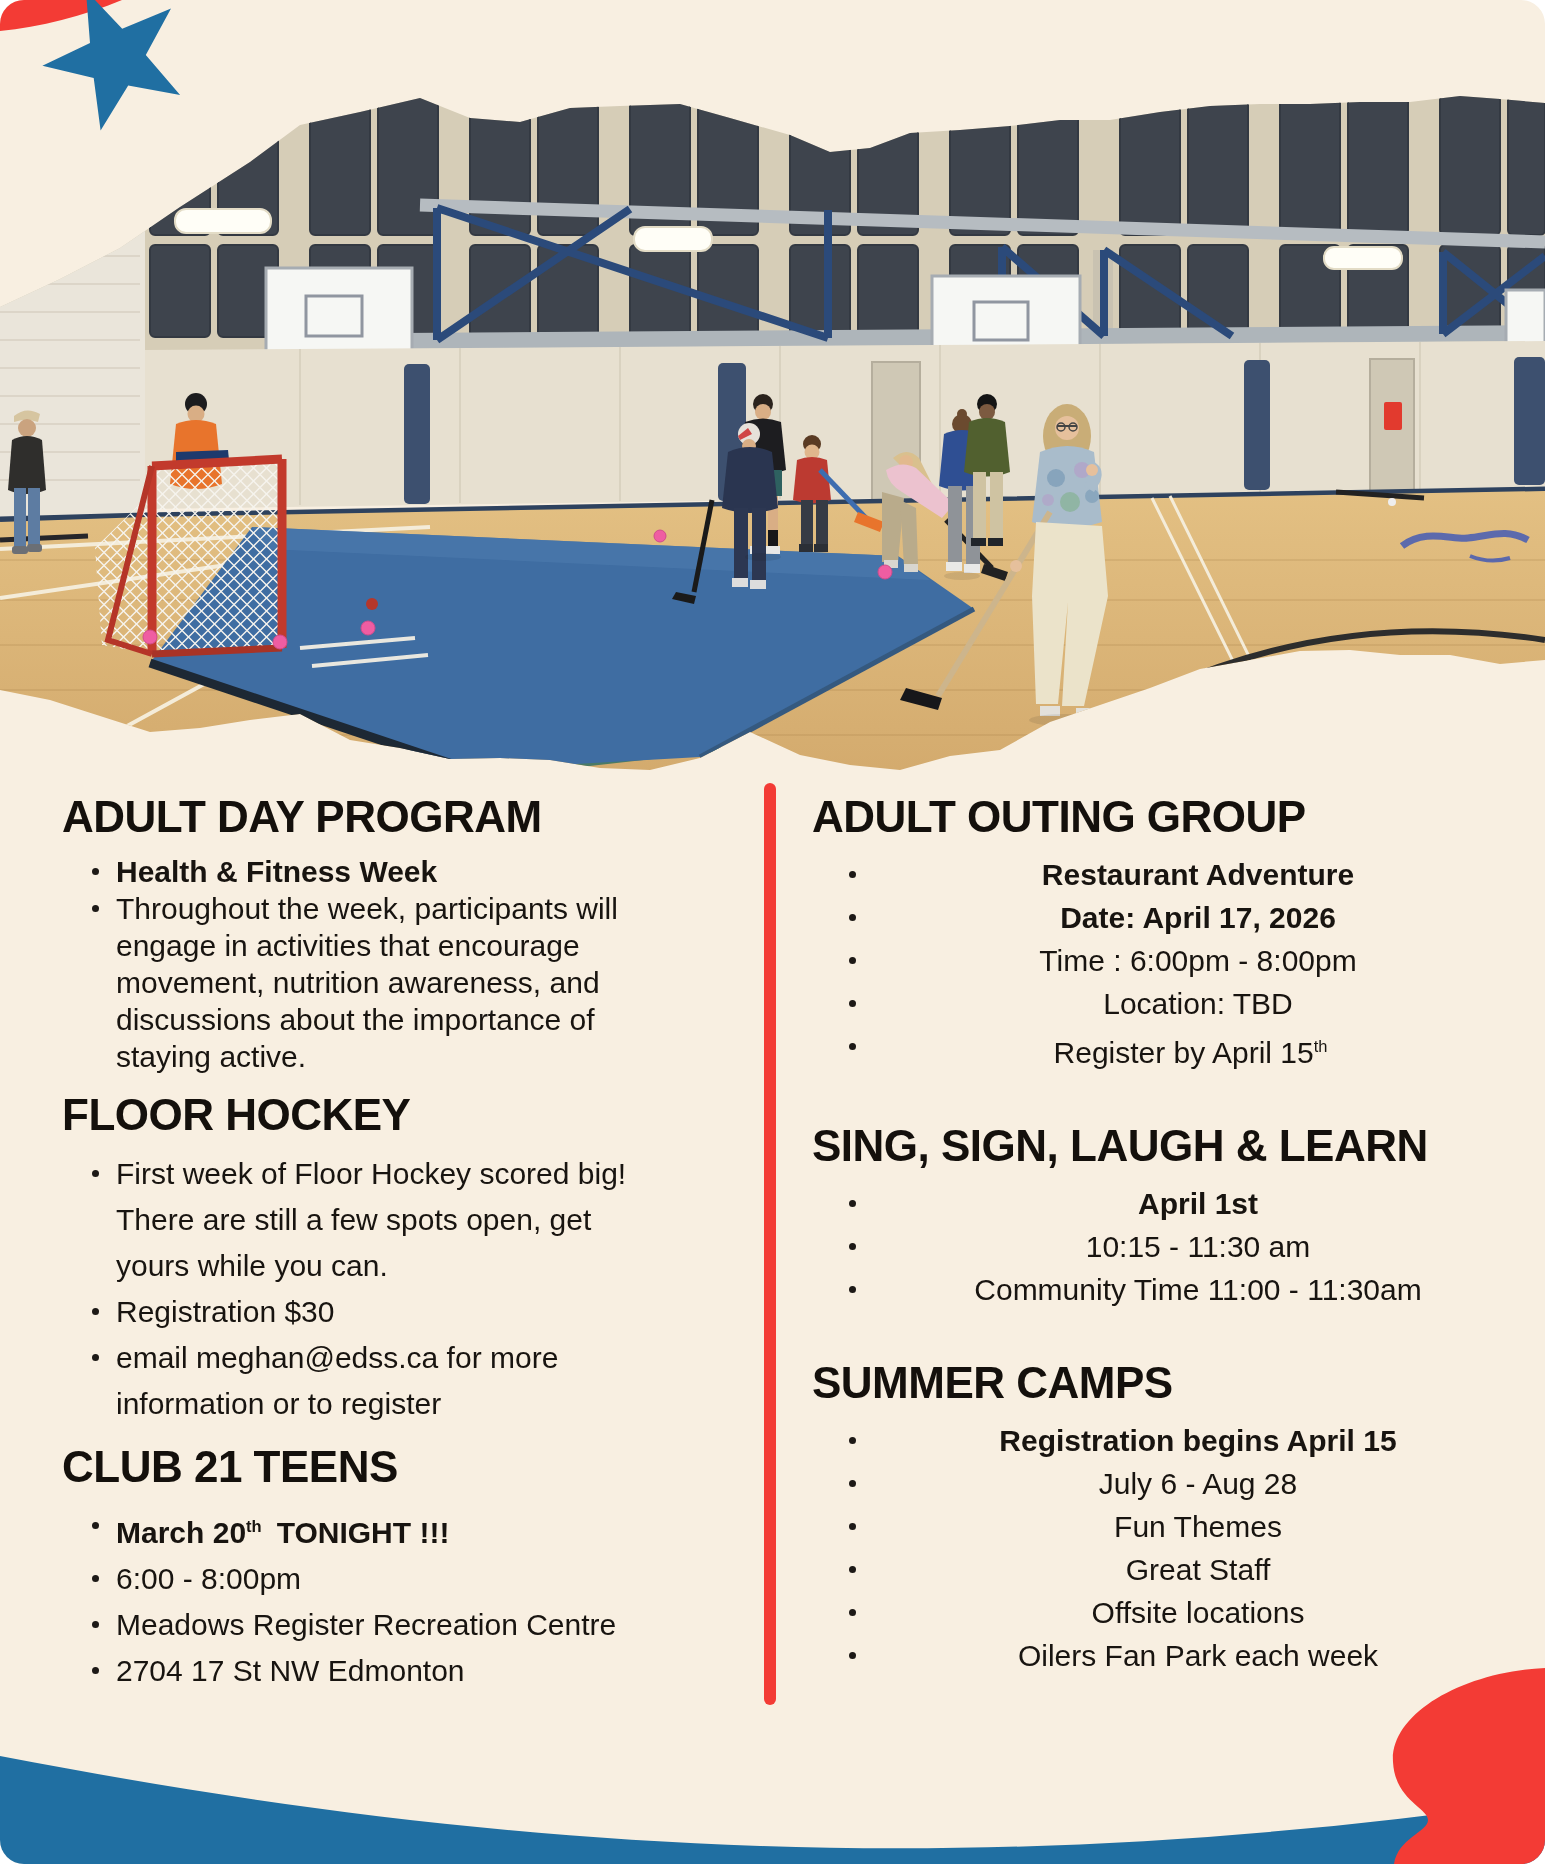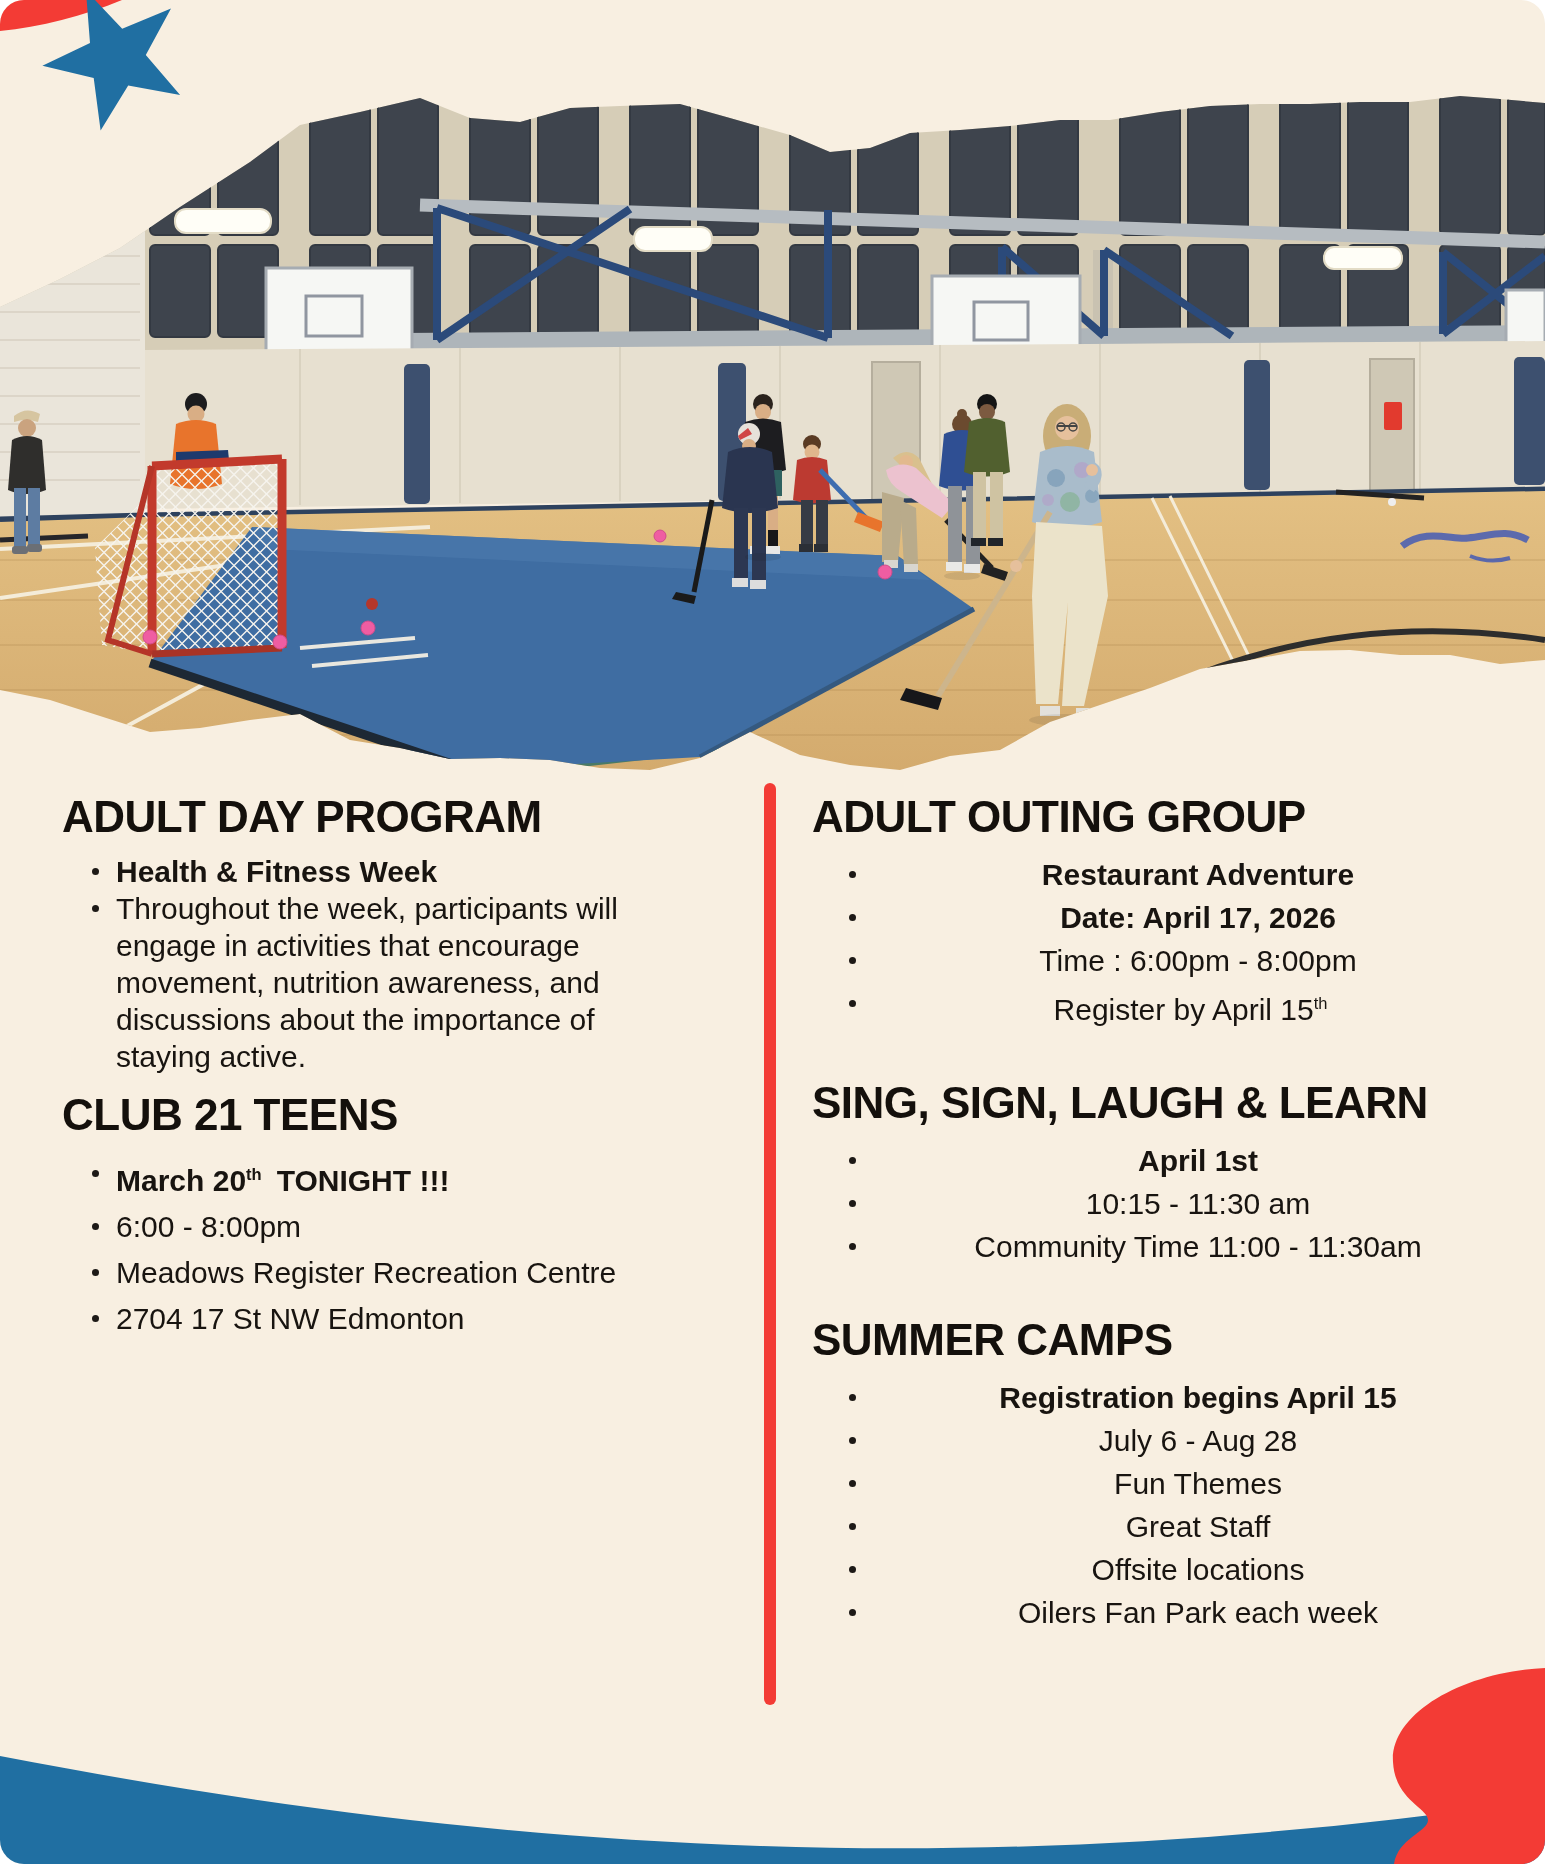--- a/index.html
+++ b/index.html
@@ -340,37 +340,46 @@
 
   <div class="col col-left">
       <section>
         <h2>ADULT DAY PROGRAM</h2>
         <ul class="tight">
           <li class="b">Health &amp; Fitness Week</li>
           <li>Throughout the week, participants will engage in activities that encourage movement, nutrition awareness, and discussions about the importance of staying active.</li>
         </ul>
       </section>
       <section>
+        <h2>FLOOR HOCKEY</h2>
+        <ul class="loose">
+          <li>First week of Floor Hockey scored big! There are still a few spots open, get yours while you can.</li>
+          <li>Registration $30</li>
+          <li>email meghan@edss.ca for more information or to register</li>
+        </ul>
+      </section>
+      <section>
         <h2>CLUB 21 TEENS</h2>
         <ul class="loose">
           <li class="b">March 20<sup>th</sup> TONIGHT !!!</li>
           <li> 6:00 - 8:00pm</li>
           <li>Meadows Register Recreation Centre</li>
           <li>2704 17 St NW Edmonton</li>
         </ul>
       </section>
     </div>
   <div class="divider"></div>
   <div class="col col-right">
       <section>
         <h2>ADULT OUTING GROUP</h2>
         <ul class="loose">
           <li class="b">Restaurant Adventure</li>
           <li class="b">Date: April 17, 2026</li>
           <li>Time : 6:00pm - 8:00pm</li>
+          <li>Location: TBD</li>
           <li>Register by April 15<sup>th</sup> </li>
         </ul>
       </section>
       <section>
         <h2>SING, SIGN, LAUGH &amp; LEARN</h2>
         <ul class="loose">
           <li class="b">April 1st</li>
           <li>10:15 - 11:30 am</li>
           <li>Community Time 11:00 - 11:30am</li>
         </ul>

